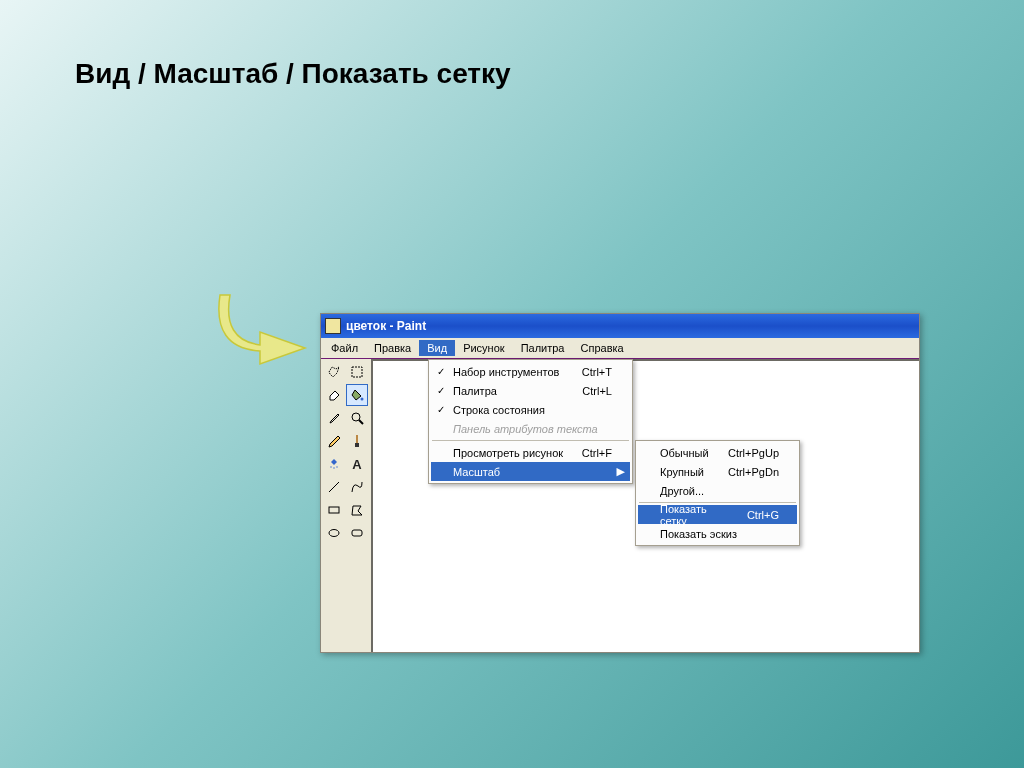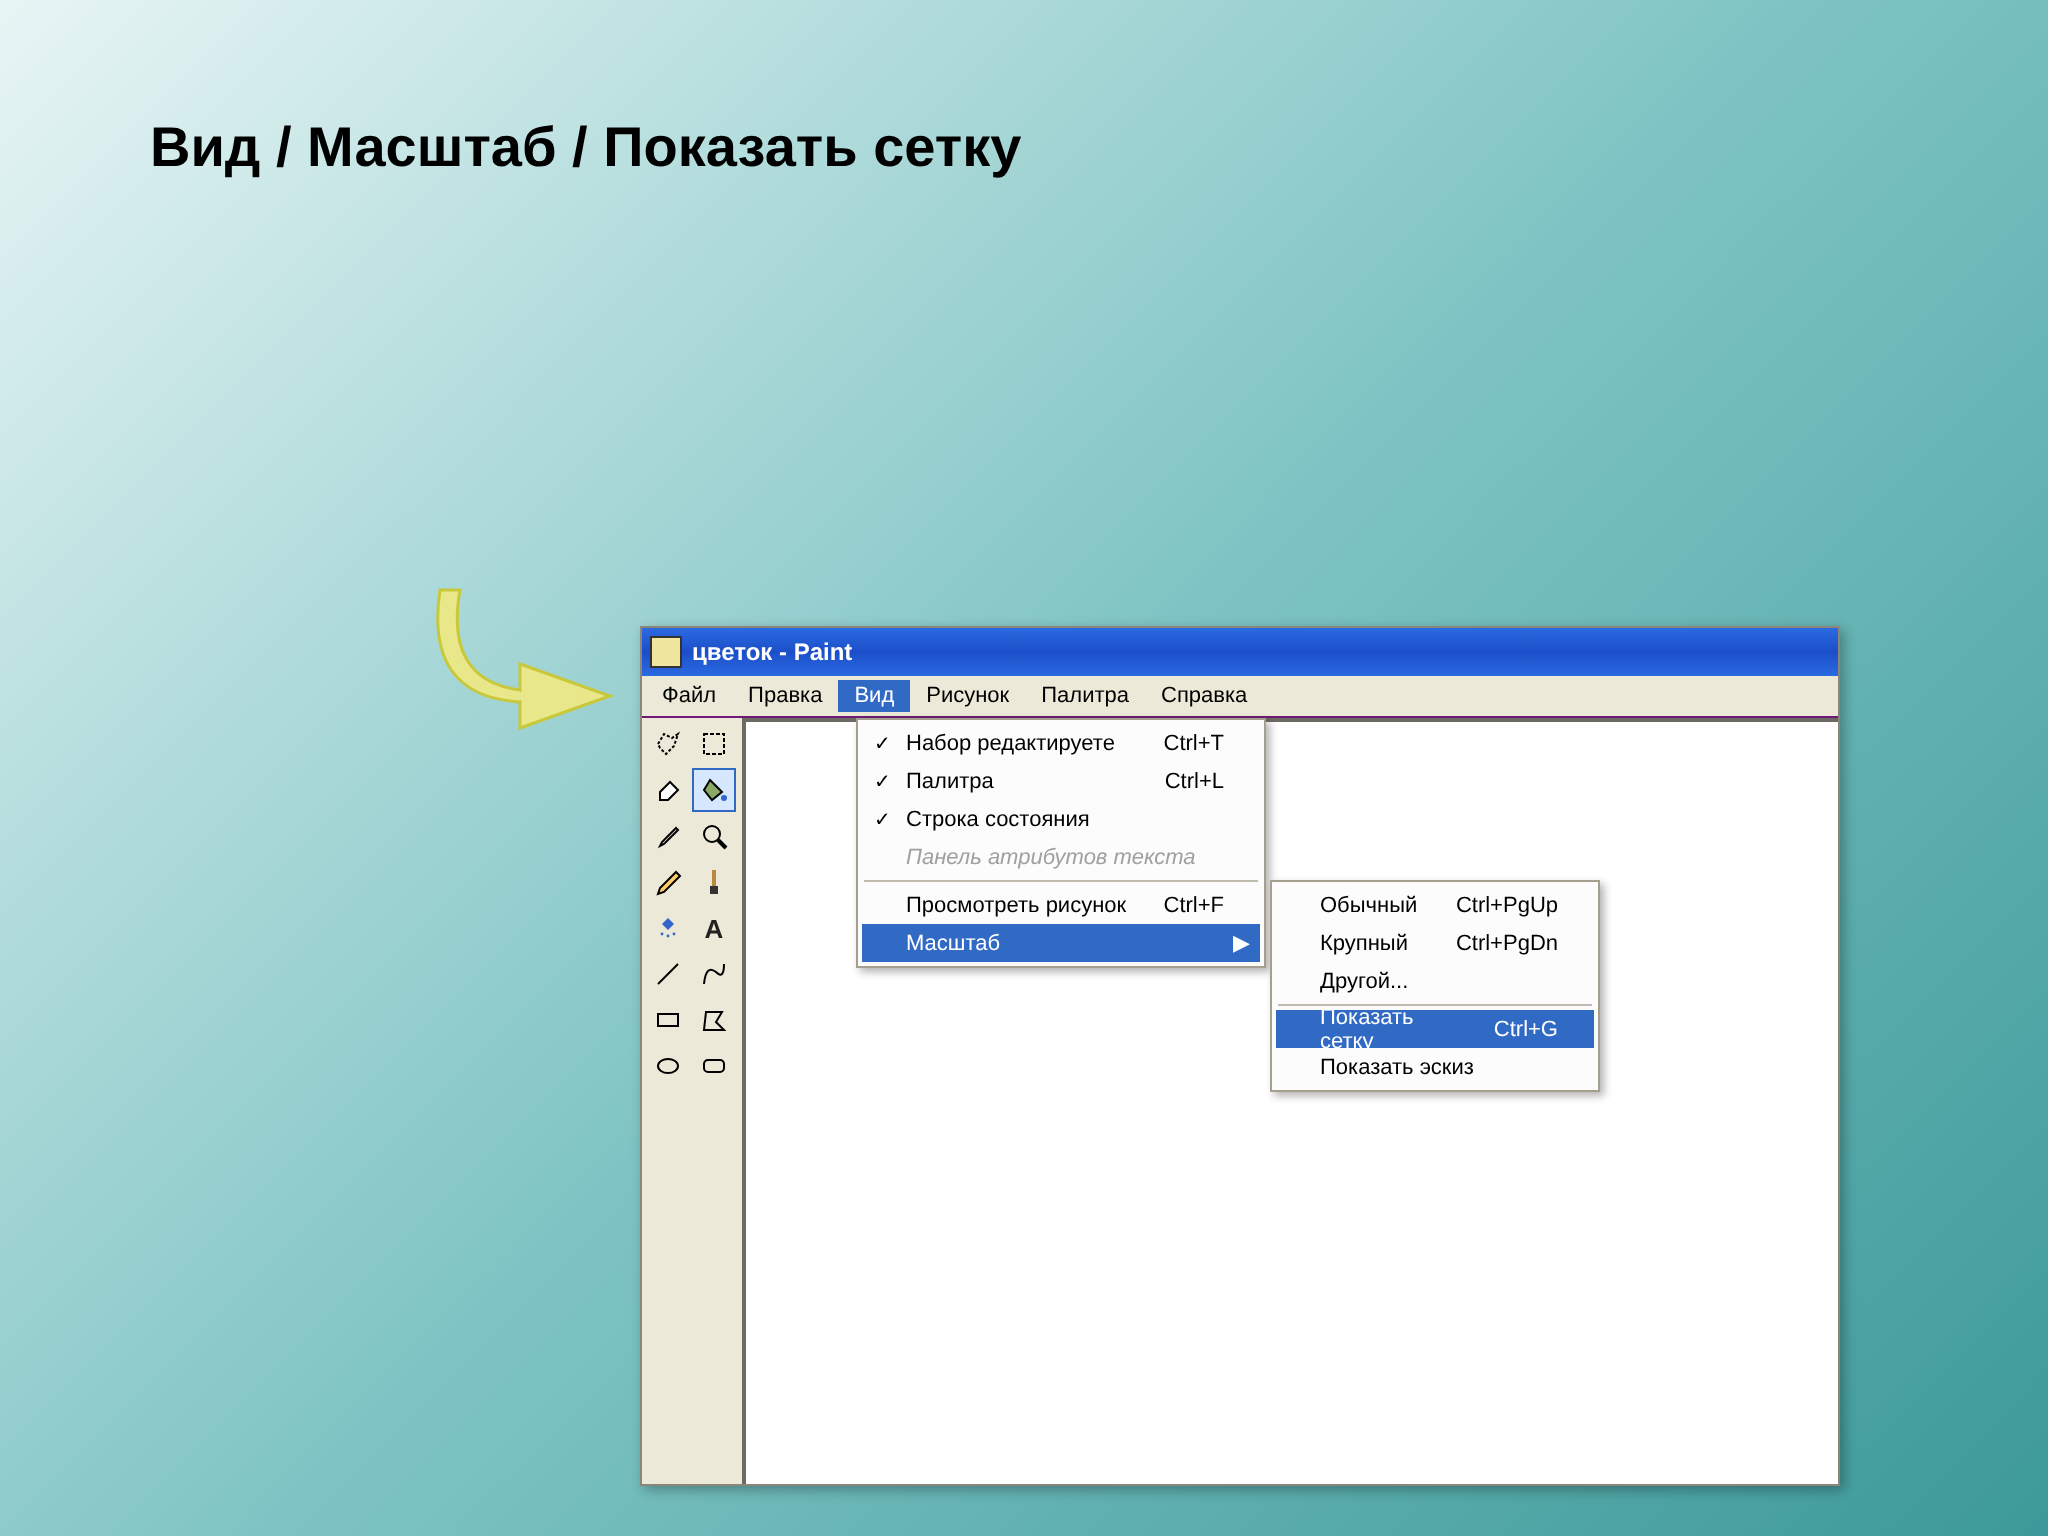--- a/index.html
+++ b/index.html
@@ -25,21 +25,21 @@
   .arrow {
     position: absolute;
     left: 210px;
     top: 290px;
   }
   .paint-window {
     position: absolute;
     left: 320px;
     top: 313px;
     width: 600px;
-    height: 430px;
+    height: 340px;
     background: #ece9d8;
     border: 1px solid #8a867a;
     box-shadow: 2px 2px 6px rgba(0,0,0,0.3);
   }
   .titlebar {
     height: 24px;
     background: linear-gradient(to bottom, #2b6ae0 0%, #1b4fc9 50%, #2b6ae0 100%);
     color: white;
     font-size: 12px;
     font-weight: bold;
@@ -262,21 +262,21 @@
             <rect x="2" y="4" width="10" height="6" rx="2" fill="none" stroke="#000"></rect>
           </svg>
       </div>
     </div>
     <div class="canvas-area"></div>
   </div>
 
   <div class="dropdown dropdown-1">
     <div class="dropdown-item">
       <span class="check">✓</span>
-      <span class="label">Набор редактируете</span>
+      <span class="label">Набор инструментов</span>
       <span class="shortcut">Ctrl+T</span>
     </div>
     <div class="dropdown-item">
       <span class="check">✓</span>
       <span class="label">Палитра</span>
       <span class="shortcut">Ctrl+L</span>
     </div>
     <div class="dropdown-item">
       <span class="check">✓</span>
       <span class="label">Строка состояния</span>

